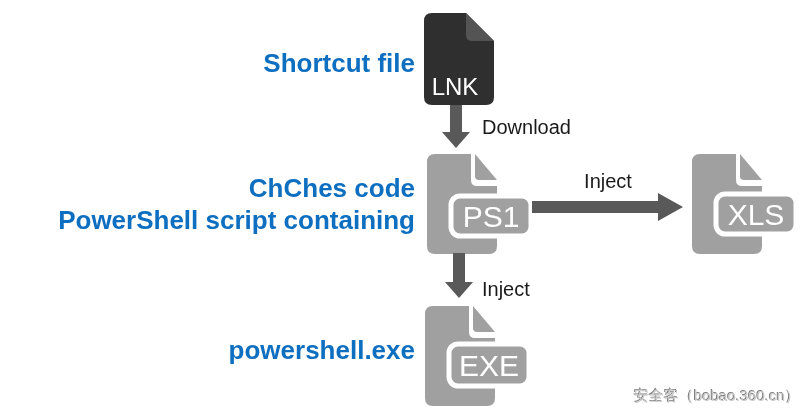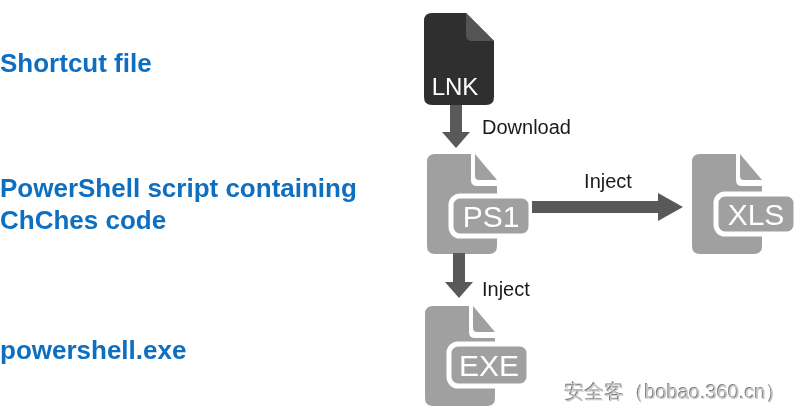--- a/index.html
+++ b/index.html
@@ -6,53 +6,54 @@
   #canvas{
     position:relative;
     width:800px;height:411px;
     background:#ffffff;
     font-family:"Liberation Sans", sans-serif;
     overflow:hidden;
   }
   .abs{position:absolute;}
   .blue-label{
     left:0;width:415px;
+    text-align:right;
     color:#0e6fc1;
     font-weight:bold;
     font-size:26px;
     line-height:32px;
     white-space:nowrap;
   }
   .edge-label{
     color:#1a1a1a;
     font-size:20px;
     white-space:nowrap;
   }
   .file-svg{display:block;}
   .watermark{
-    right:14px;bottom:5px;
-    font-size:20px;
+    right:0;bottom:5px;
+    font-size:15px;
     color:#c9c9c9;
     text-shadow:-1px -1px 0 #7d7d7d, 1px 1px 0 #ffffff;
     letter-spacing:0px;
   }
   svg text{
     font-family:"Liberation Sans", sans-serif;
   }
 </style>
 </head>
 <body>
 
 <div id="canvas">
 
   <div class="abs blue-label" style="top:47px;">Shortcut file</div>
 
   <div class="abs blue-label" style="top:172px;">
+    <div>ChChes code</div>
     <div>PowerShell script containing</div>
-    <div>ChChes code</div>
   </div>
 
   <div class="abs blue-label" style="top:334px;">powershell.exe</div>
 
   <svg class="abs file-svg" style="left:422px;top:11px;" width="74" height="94" viewBox="0 0 74 94">
     <path d="M10 2 H44 L72 30 V86 Q72 94 64 94 H10 Q2 94 2 86 V10 Q2 2 10 2 Z" fill="#2f2f2f"></path>
     <path d="M44 2 V24 Q44 30 50 30 H72 Z" fill="#545454"></path>
     <text x="33" y="84" text-anchor="middle" font-size="24" fill="#ffffff">LNK</text>
   </svg>
 

